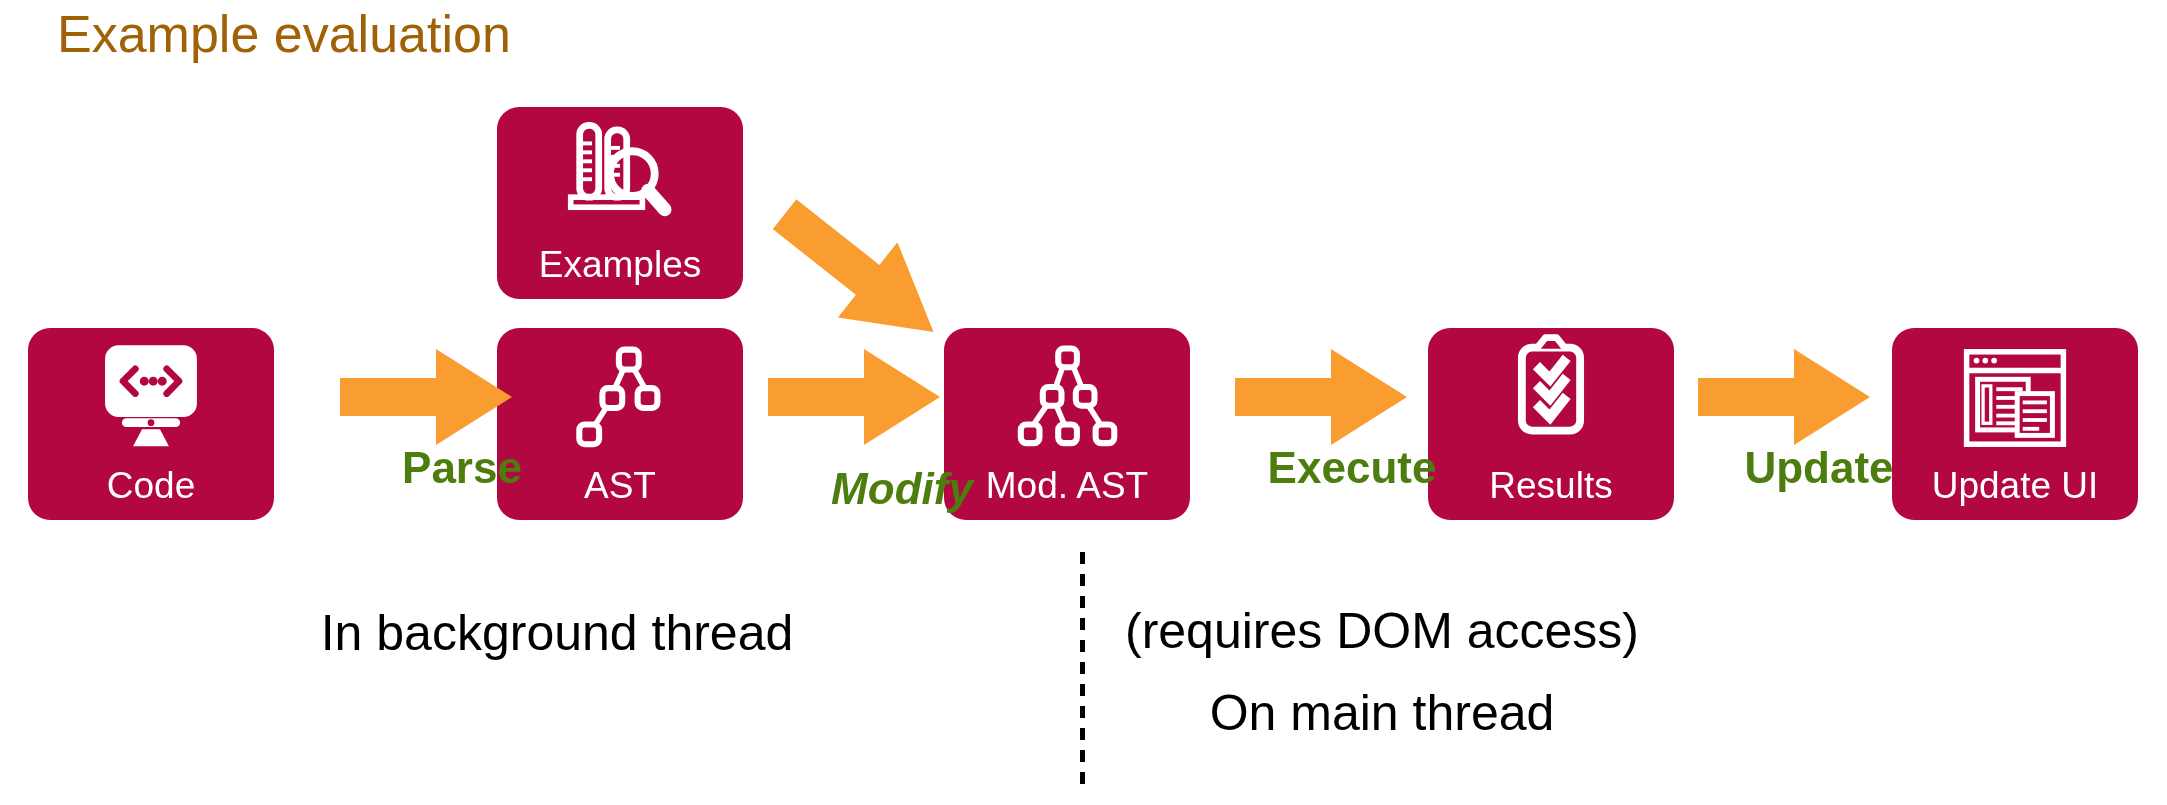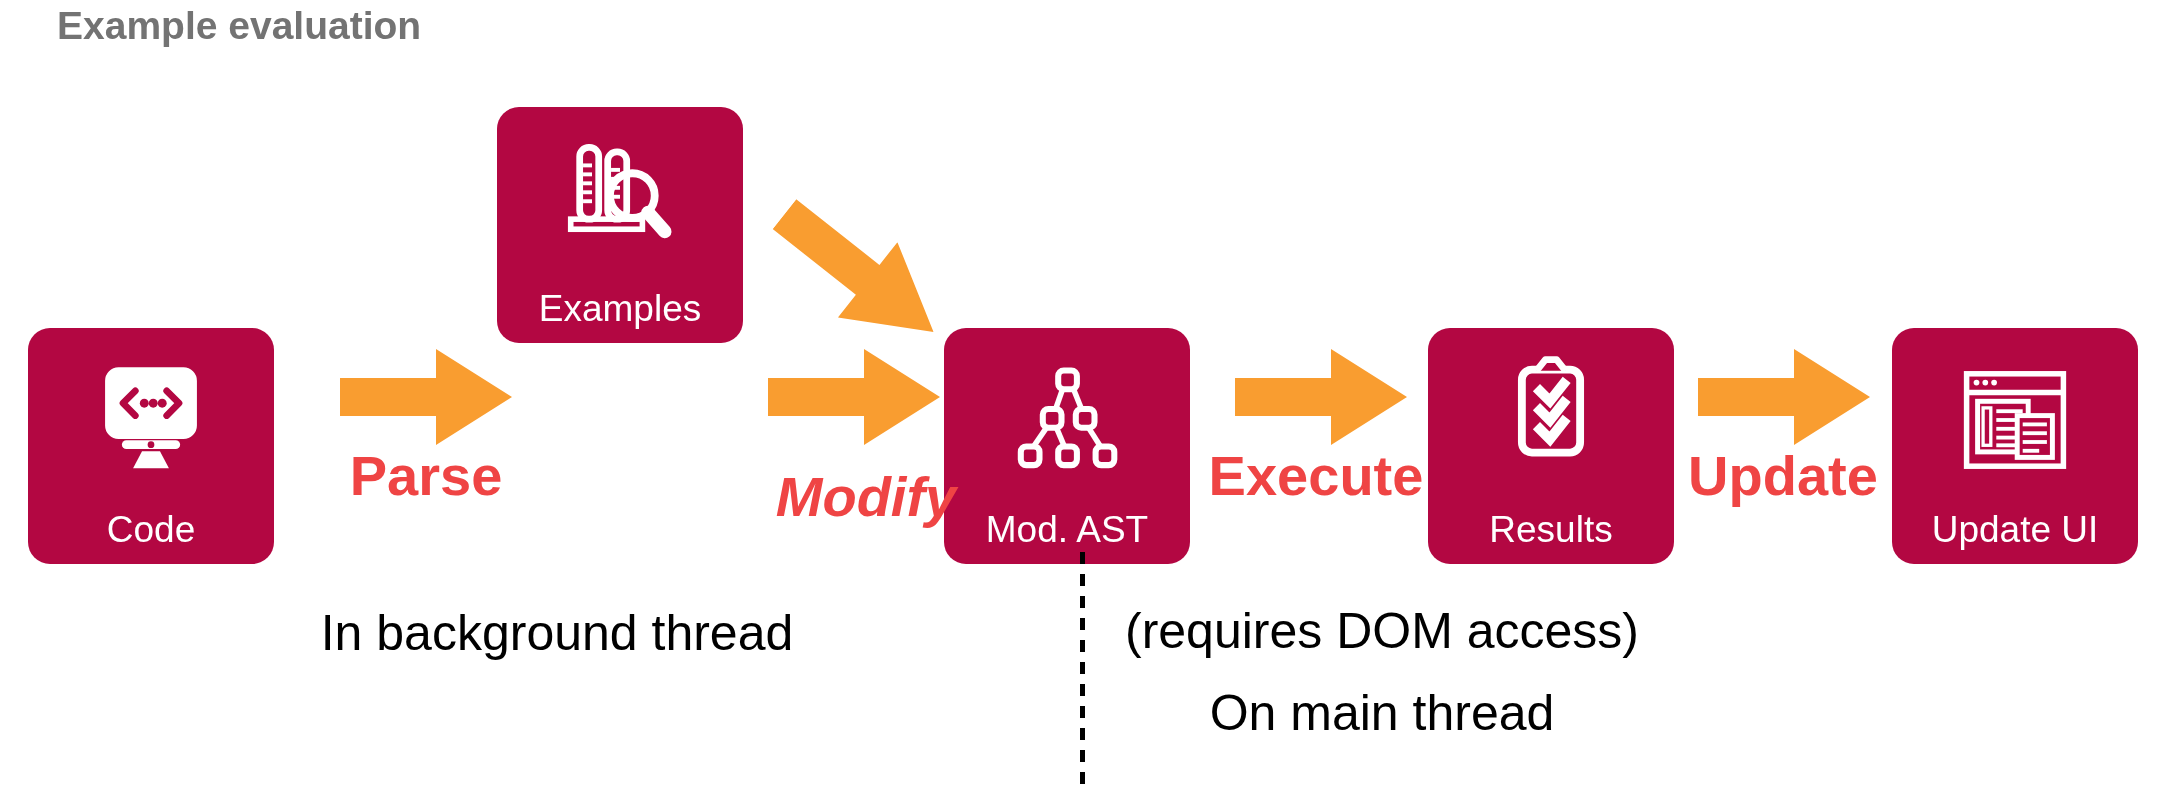--- a/index.html
+++ b/index.html
@@ -1,37 +1,37 @@
 <!DOCTYPE html>
 <html><head>
 <meta charset="utf-8">
 <style>
   html,body{margin:0;padding:0;background:#ffffff;}
   .canvas{
     position:relative;width:2167px;height:805px;background:#ffffff;
     font-family:"Liberation Sans", sans-serif;overflow:hidden;
   }
   .diagram-title{
-    position:absolute;left:57px;top:4px;font-size:39px;font-weight:700;color:#737373;
+    position:absolute;left:57px;top:4px;font-size:52px;font-weight:400;color:#a16207;
     letter-spacing:0px;white-space:nowrap;
   }
   .box{
-    position:absolute;width:246px;height:236px;background:#B30742;border-radius:22px;
+    position:absolute;width:246px;height:192px;background:#B30742;border-radius:22px;
     display:flex;flex-direction:column;align-items:center;justify-content:flex-end;
     padding-bottom:14px;box-sizing:border-box;
   }
   .box .icon{flex:1;display:flex;align-items:center;justify-content:center;width:100%;}
   .box-label{color:#ffffff;font-size:37px;line-height:1.05;white-space:nowrap;}
   .arrow{position:absolute;width:172px;height:96px;}
   .arrow svg{display:block;width:100%;height:100%;}
   .arrow-diagonal{position:absolute;left:764px;top:225px;width:190px;height:96px;
     transform:rotate(38.3deg);}
   .action-label{
-    position:absolute;transform:translateX(-50%);font-size:56px;font-weight:bold;
-    color:#ef4444;white-space:nowrap;
+    position:absolute;transform:translateX(-50%);font-size:44px;font-weight:bold;
+    color:#4d7c0f;white-space:nowrap;margin-left:36px;
   }
   .zone-label{
     position:absolute;transform:translateX(-50%);font-size:50px;color:#000;
     text-align:center;line-height:82px;white-space:nowrap;
   }
   .divider{
     position:absolute;left:1080px;top:552px;width:5px;height:232px;
     background:repeating-linear-gradient(to bottom,#000 0 12px,transparent 12px 22px);
   }
 </style>
@@ -80,20 +80,34 @@
         <line x1="42" y1="40" x2="50" y2="40" stroke="#fff" stroke-width="3.5"></line>
         <line x1="42" y1="48" x2="50" y2="48" stroke="#fff" stroke-width="3.5"></line>
         <rect x="6" y="68" width="64" height="9" fill="none" stroke="#fff" stroke-width="5"></rect>
         <circle cx="61" cy="47" r="20" fill="none" stroke="#fff" stroke-width="7"></circle>
         <line x1="75" y1="62" x2="90" y2="79" stroke="#fff" stroke-width="12" stroke-linecap="round"></line>
       </svg>
     </span>
     <span class="box-label">Examples</span>
   </div>
 
+  <div class="box" style="left:497px;top:328px;">
+    <span class="icon">
+      <svg width="116" height="110" viewBox="0 0 100 100">
+        <line x1="53" y1="24" x2="45" y2="42" stroke="#fff" stroke-width="5"></line>
+        <line x1="63" y1="24" x2="73" y2="42" stroke="#fff" stroke-width="5"></line>
+        <line x1="38" y1="58" x2="27" y2="75" stroke="#fff" stroke-width="5"></line>
+        <rect x="49" y="6" width="18" height="18" rx="5" fill="#B30742" stroke="#fff" stroke-width="5.5"></rect>
+        <rect x="34" y="41" width="18" height="18" rx="5" fill="#B30742" stroke="#fff" stroke-width="5.5"></rect>
+        <rect x="66" y="41" width="18" height="18" rx="5" fill="#B30742" stroke="#fff" stroke-width="5.5"></rect>
+        <rect x="13" y="74" width="18" height="18" rx="5" fill="#B30742" stroke="#fff" stroke-width="5.5"></rect>
+      </svg>
+    </span>
+    <span class="box-label">AST</span>
+  </div>
 
   <div class="box" style="left:944px;top:328px;">
     <span class="icon">
       <svg width="116" height="110" viewBox="0 0 100 100">
         <line x1="46" y1="22" x2="39" y2="42" stroke="#fff" stroke-width="5"></line>
         <line x1="56" y1="22" x2="64" y2="42" stroke="#fff" stroke-width="5"></line>
         <line x1="32" y1="56" x2="19" y2="75" stroke="#fff" stroke-width="5"></line>
         <line x1="40" y1="56" x2="48" y2="75" stroke="#fff" stroke-width="5"></line>
         <line x1="69" y1="56" x2="81" y2="75" stroke="#fff" stroke-width="5"></line>
         <rect x="42" y="5" width="17" height="17" rx="5" fill="#B30742" stroke="#fff" stroke-width="5.5"></rect>

